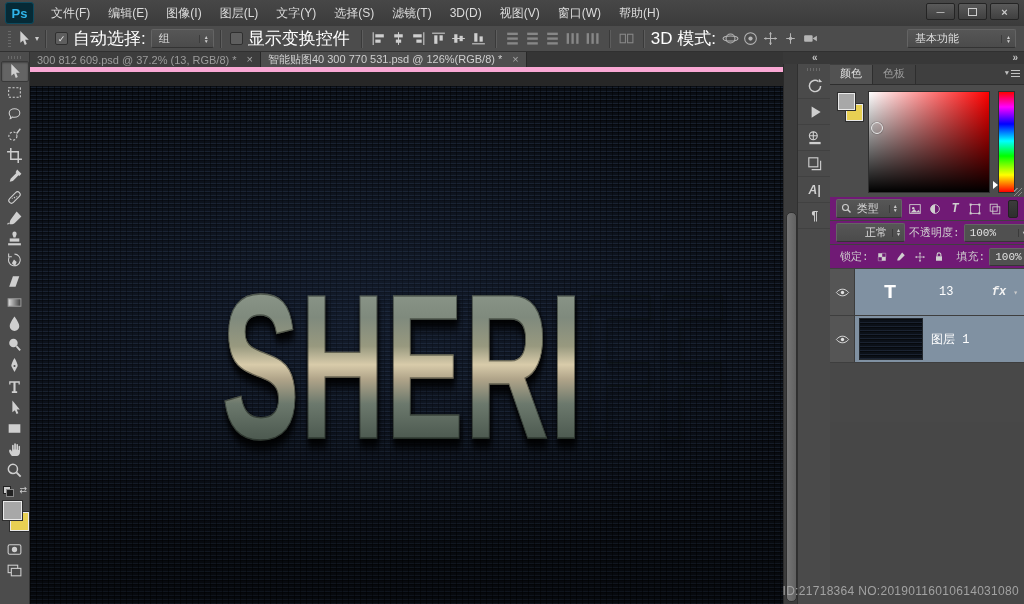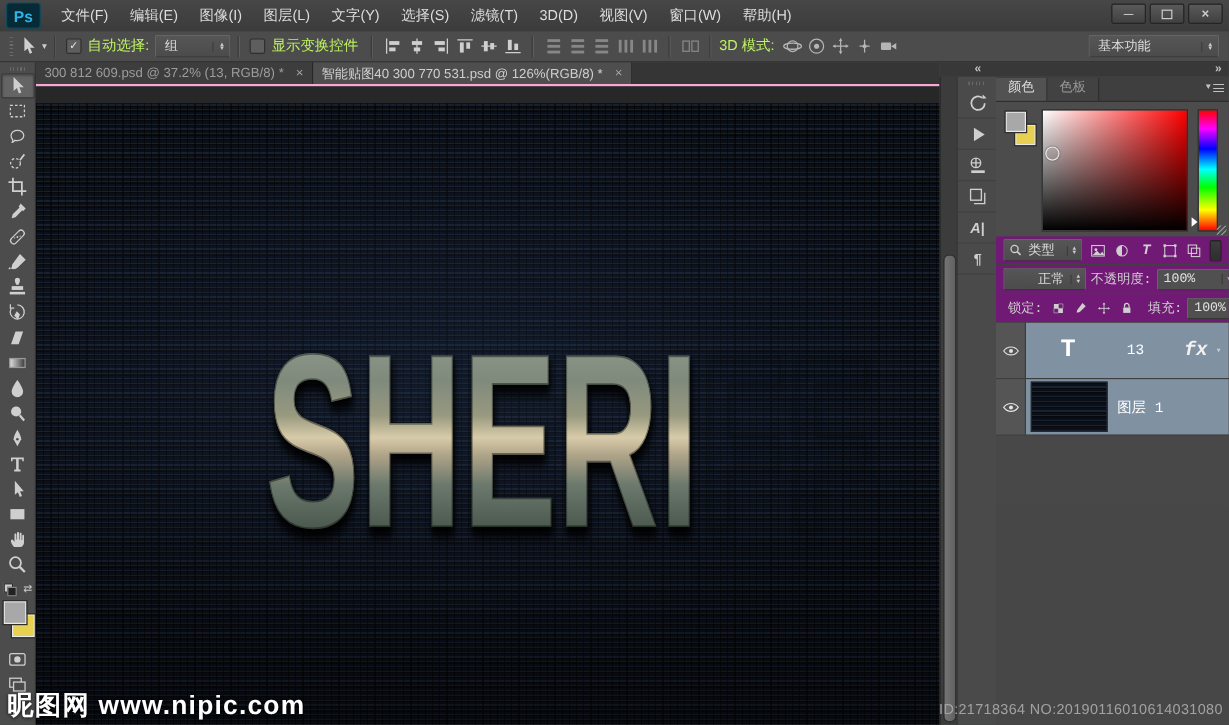--- a/index.html
+++ b/index.html
@@ -31,28 +31,28 @@
   #win-controls{position:absolute;right:5px;top:3px;display:flex;gap:3px;}
   .winbtn{width:27px;height:15px;background:linear-gradient(#5a5a5a,#404040);border:1px solid #242424;
     border-radius:2px;display:flex;align-items:center;justify-content:center;font-size:11px;line-height:10px;color:#ccc;font-weight:bold;}
   .winbtn .box{width:7px;height:6px;border:1px solid #ccc;display:block;}
 
   
   #optionsbar{position:absolute;left:0;top:26px;width:1024px;height:26px;background:#4c4c4c;
     border-bottom:1px solid #303030;display:flex;align-items:center;padding:0 4px;box-sizing:border-box;}
   .chk{width:11px;height:11px;background:#5e5e5e;border:1px solid #2f2f2f;border-radius:2px;margin:0 5px 0 2px;
     display:inline-flex;align-items:center;justify-content:center;font-size:9px;color:#e8e8e8;flex:0 0 auto;}
-  .opt-label{font-size:12px;color:#bef264;margin-right:5px;white-space:nowrap;}
+  .opt-label{font-size:17px;color:#ffffff;margin-right:5px;white-space:nowrap;}
   .ps-select{height:17px;background:linear-gradient(#565656,#4b4b4b);border:1px solid #646464;border-bottom-color:#333;
     border-radius:2px;display:inline-flex;align-items:center;padding:0 4px 0 7px;font-size:11px;color:#ddd;white-space:nowrap;}
   #workspace-select{position:absolute;right:8px;width:96px;justify-content:space-between;}
   .optic{width:20px;height:18px;display:inline-flex;align-items:center;justify-content:center;flex:0 0 auto;}
 
   
-  #tabbar{position:absolute;left:30px;top:52px;width:753px;height:20px;background:#353535;display:flex;border-bottom:2px solid #f9a8d4;box-sizing:border-box;}
+  #tabbar{position:absolute;left:30px;top:52px;width:753px;height:20px;background:#353535;display:flex;border-bottom:5px solid #f9a8d4;box-sizing:border-box;}
   .doc-tab{display:flex;align-items:center;padding:0 7px;font-size:11px;background:#3d3d3d;color:#9c9c9c;
     border-right:1px solid #282828;white-space:nowrap;}
   .doc-tab.active{background:#4e4e4e;color:#cfcfcf;}
   .tab-close{margin-left:10px;color:#a6a6a6;font-size:11px;line-height:11px;}
   #panel-top-strip{position:absolute;left:783px;top:52px;width:241px;height:12px;background:#383838;}
   #collapse-dock{position:absolute;left:812px;top:52px;font-size:10px;line-height:12px;color:#c2c2c2;font-weight:bold;}
   #collapse-panels{position:absolute;right:6px;top:52px;font-size:10px;line-height:12px;color:#c2c2c2;font-weight:bold;}
 
   
   #toolbar{position:absolute;left:0;top:52px;width:30px;height:552px;background:#4c4c4c;border-right:1px solid #333;box-sizing:border-box;}
@@ -137,21 +137,21 @@
   .eye-cell{width:24px;background:#555;border-right:1px solid #3c3c3c;display:flex;align-items:center;justify-content:center;flex:0 0 auto;}
   .eye-cell .ic{width:15px;height:15px;}
   .layer-main{flex:1;display:flex;align-items:center;position:relative;}
   .tthumb{width:70px;text-align:center;font-size:21px;font-weight:bold;color:#fff;flex:0 0 auto;}
   .imgthumb{width:62px;height:40px;margin:0 0 0 4px;flex:0 0 auto;border:1px solid #23282e;
     background-color:#0b1018;
     background-image:repeating-linear-gradient(0deg,rgba(90,115,160,.18) 0 1px,rgba(0,0,0,0) 1px 3px,rgba(0,0,0,.45) 3px 4px);}
   .layer-name{font-size:12px;color:#fff;margin-left:8px;}
   .layer-name.tname{margin-left:14px;}
   .fx-wrap{position:absolute;right:6px;display:flex;align-items:center;gap:4px;}
-  .fx{font-size:16px;font-style:italic;font-weight:bold;color:#f2f2f2;}
+  .fx{font-size:12px;font-style:italic;font-weight:bold;color:#f2f2f2;}
   #layers-empty{position:absolute;left:0;right:0;top:225px;bottom:0;background:#474747;}
 
   
   #watermark{position:absolute;left:6px;top:573px;font-size:22px;font-weight:bold;color:#fff;
     text-shadow:0 1px 3px rgba(0,0,0,.8);letter-spacing:1px;white-space:nowrap;}
   #footer-id{position:absolute;right:5px;top:584px;font-size:12px;color:#a2a2a2;letter-spacing:.3px;white-space:nowrap;}
 </style>
 </head>
 <body>
 
@@ -800,15 +800,14 @@
           </span>
         <span class="layer-main">
           <span class="imgthumb"></span>
           <span class="layer-name">图层 1</span>
         </span>
       </div>
       <div id="layers-empty"></div>
     </div>
   </div>
 
-  <div id="watermark">昵图网 www.nipic.com</div>
   <div id="footer-id">ID:21718364 NO:20190116010614031080</div>
 </div>
 
 </body></html>

